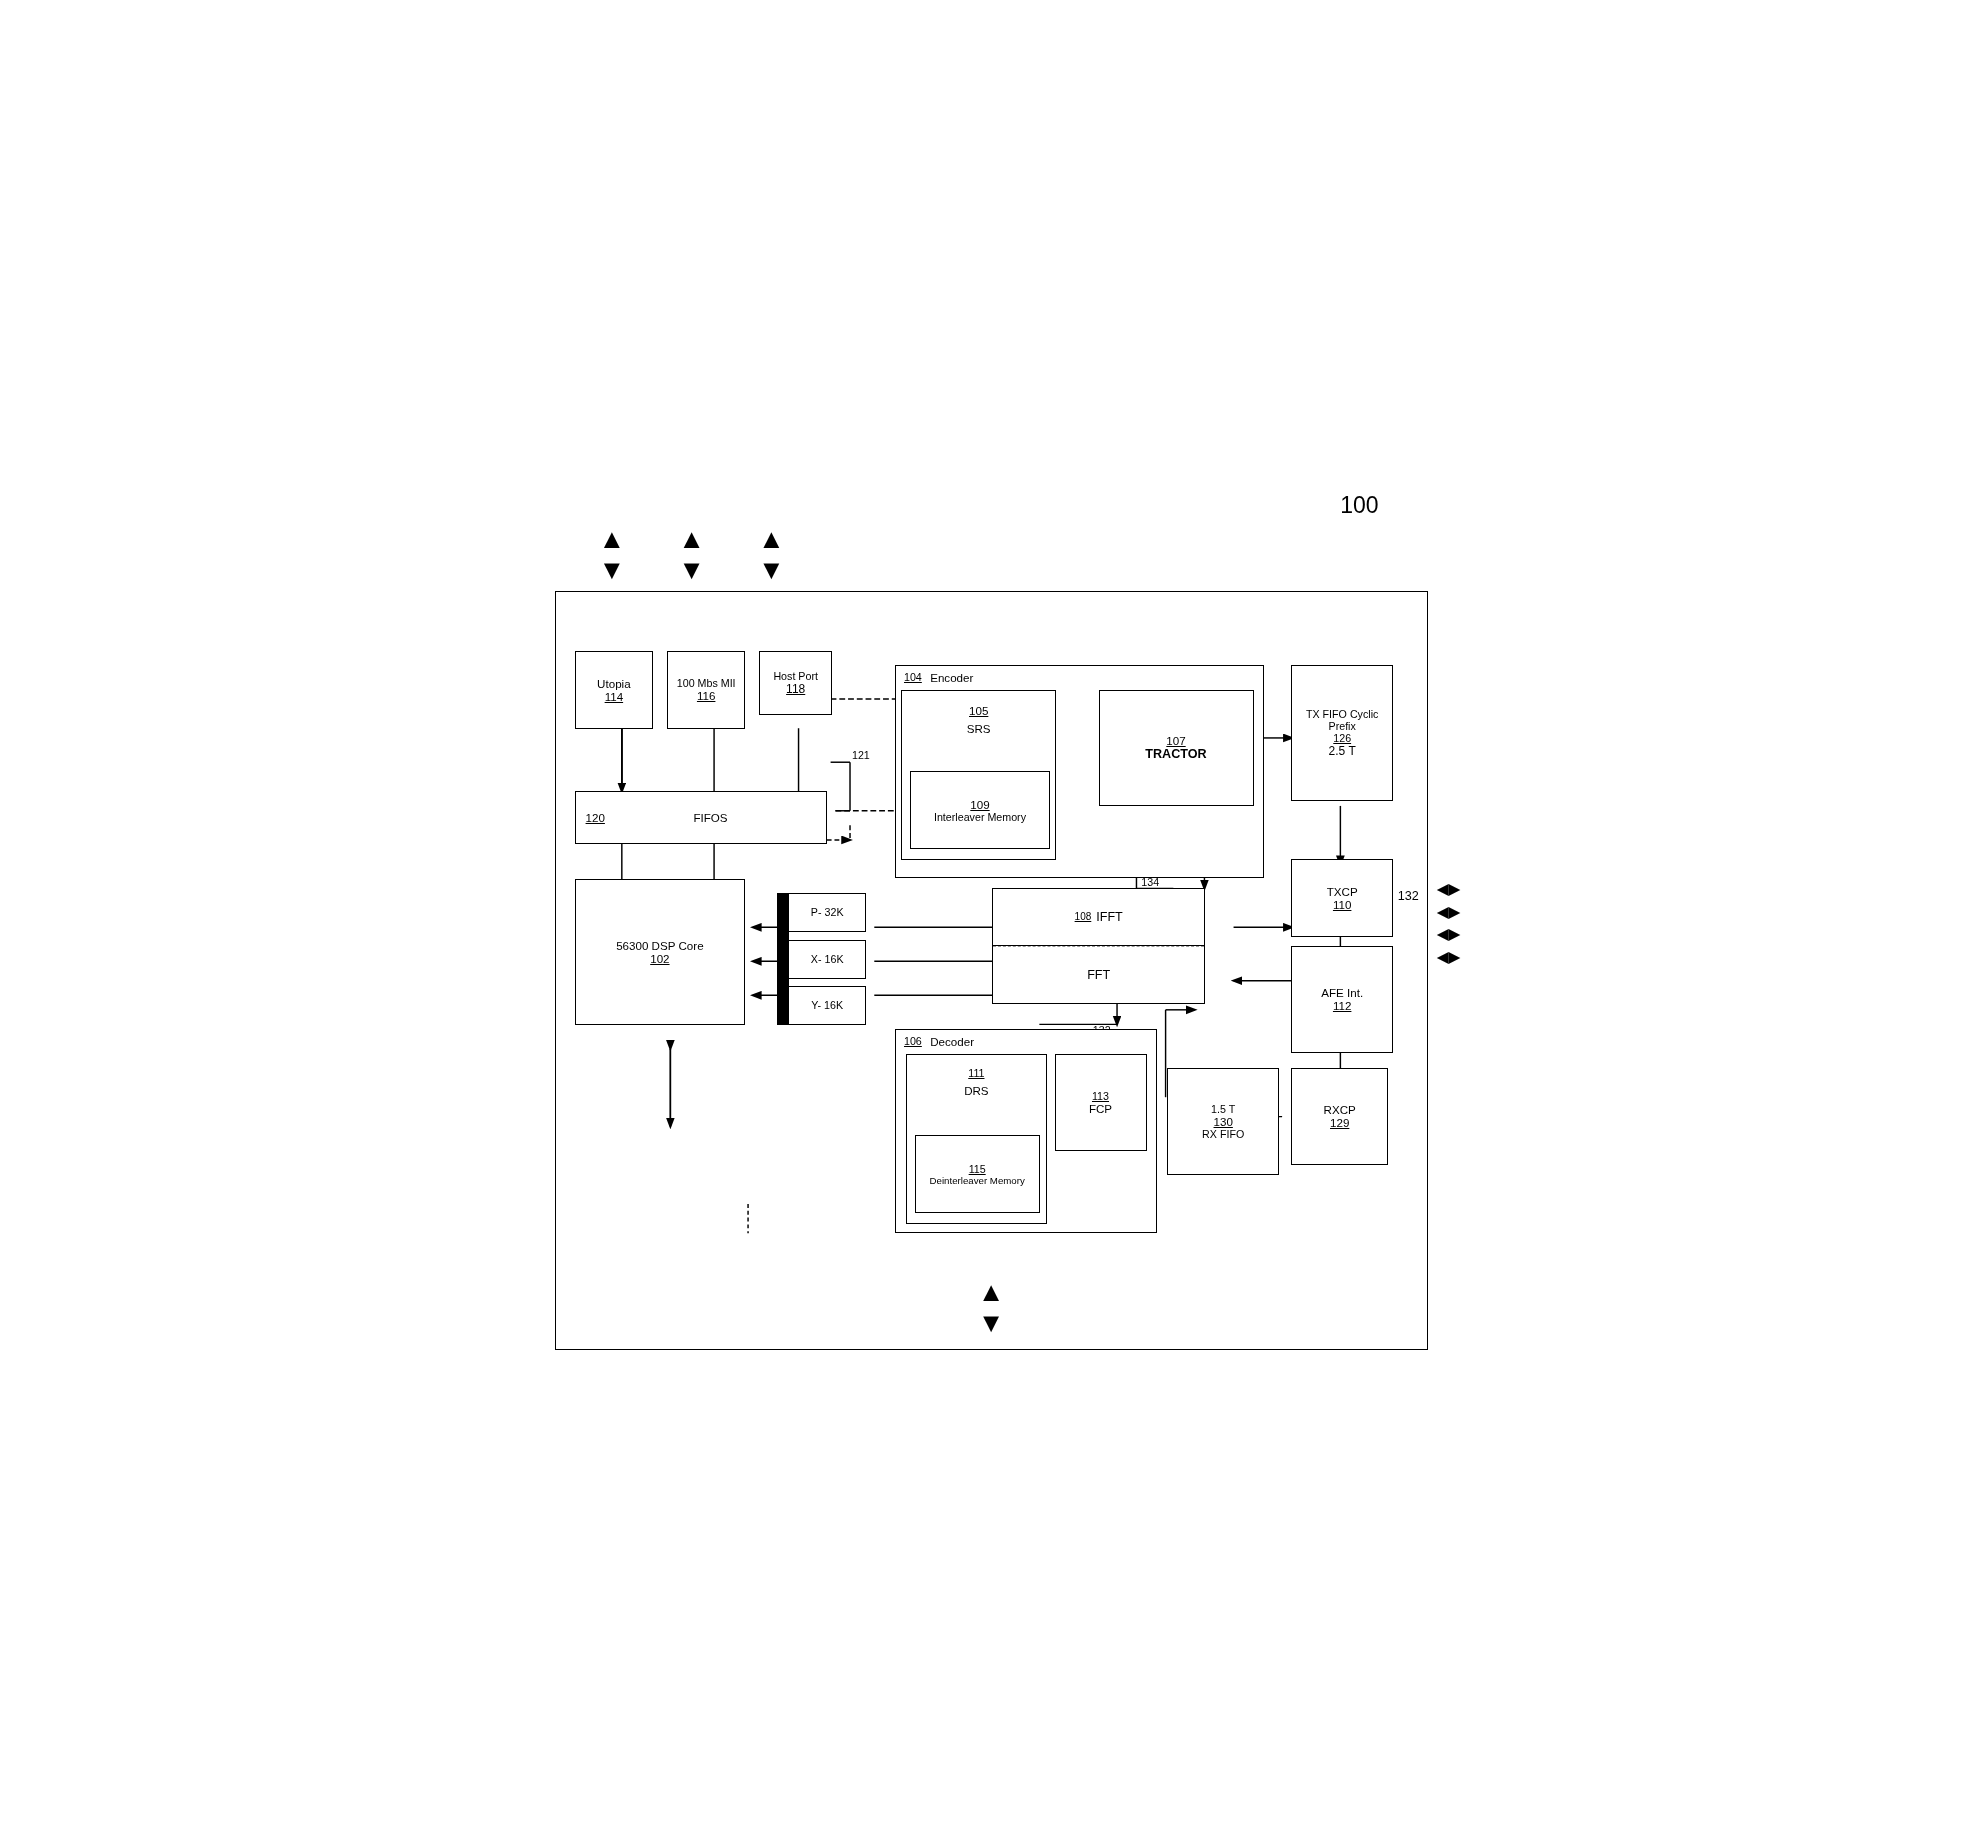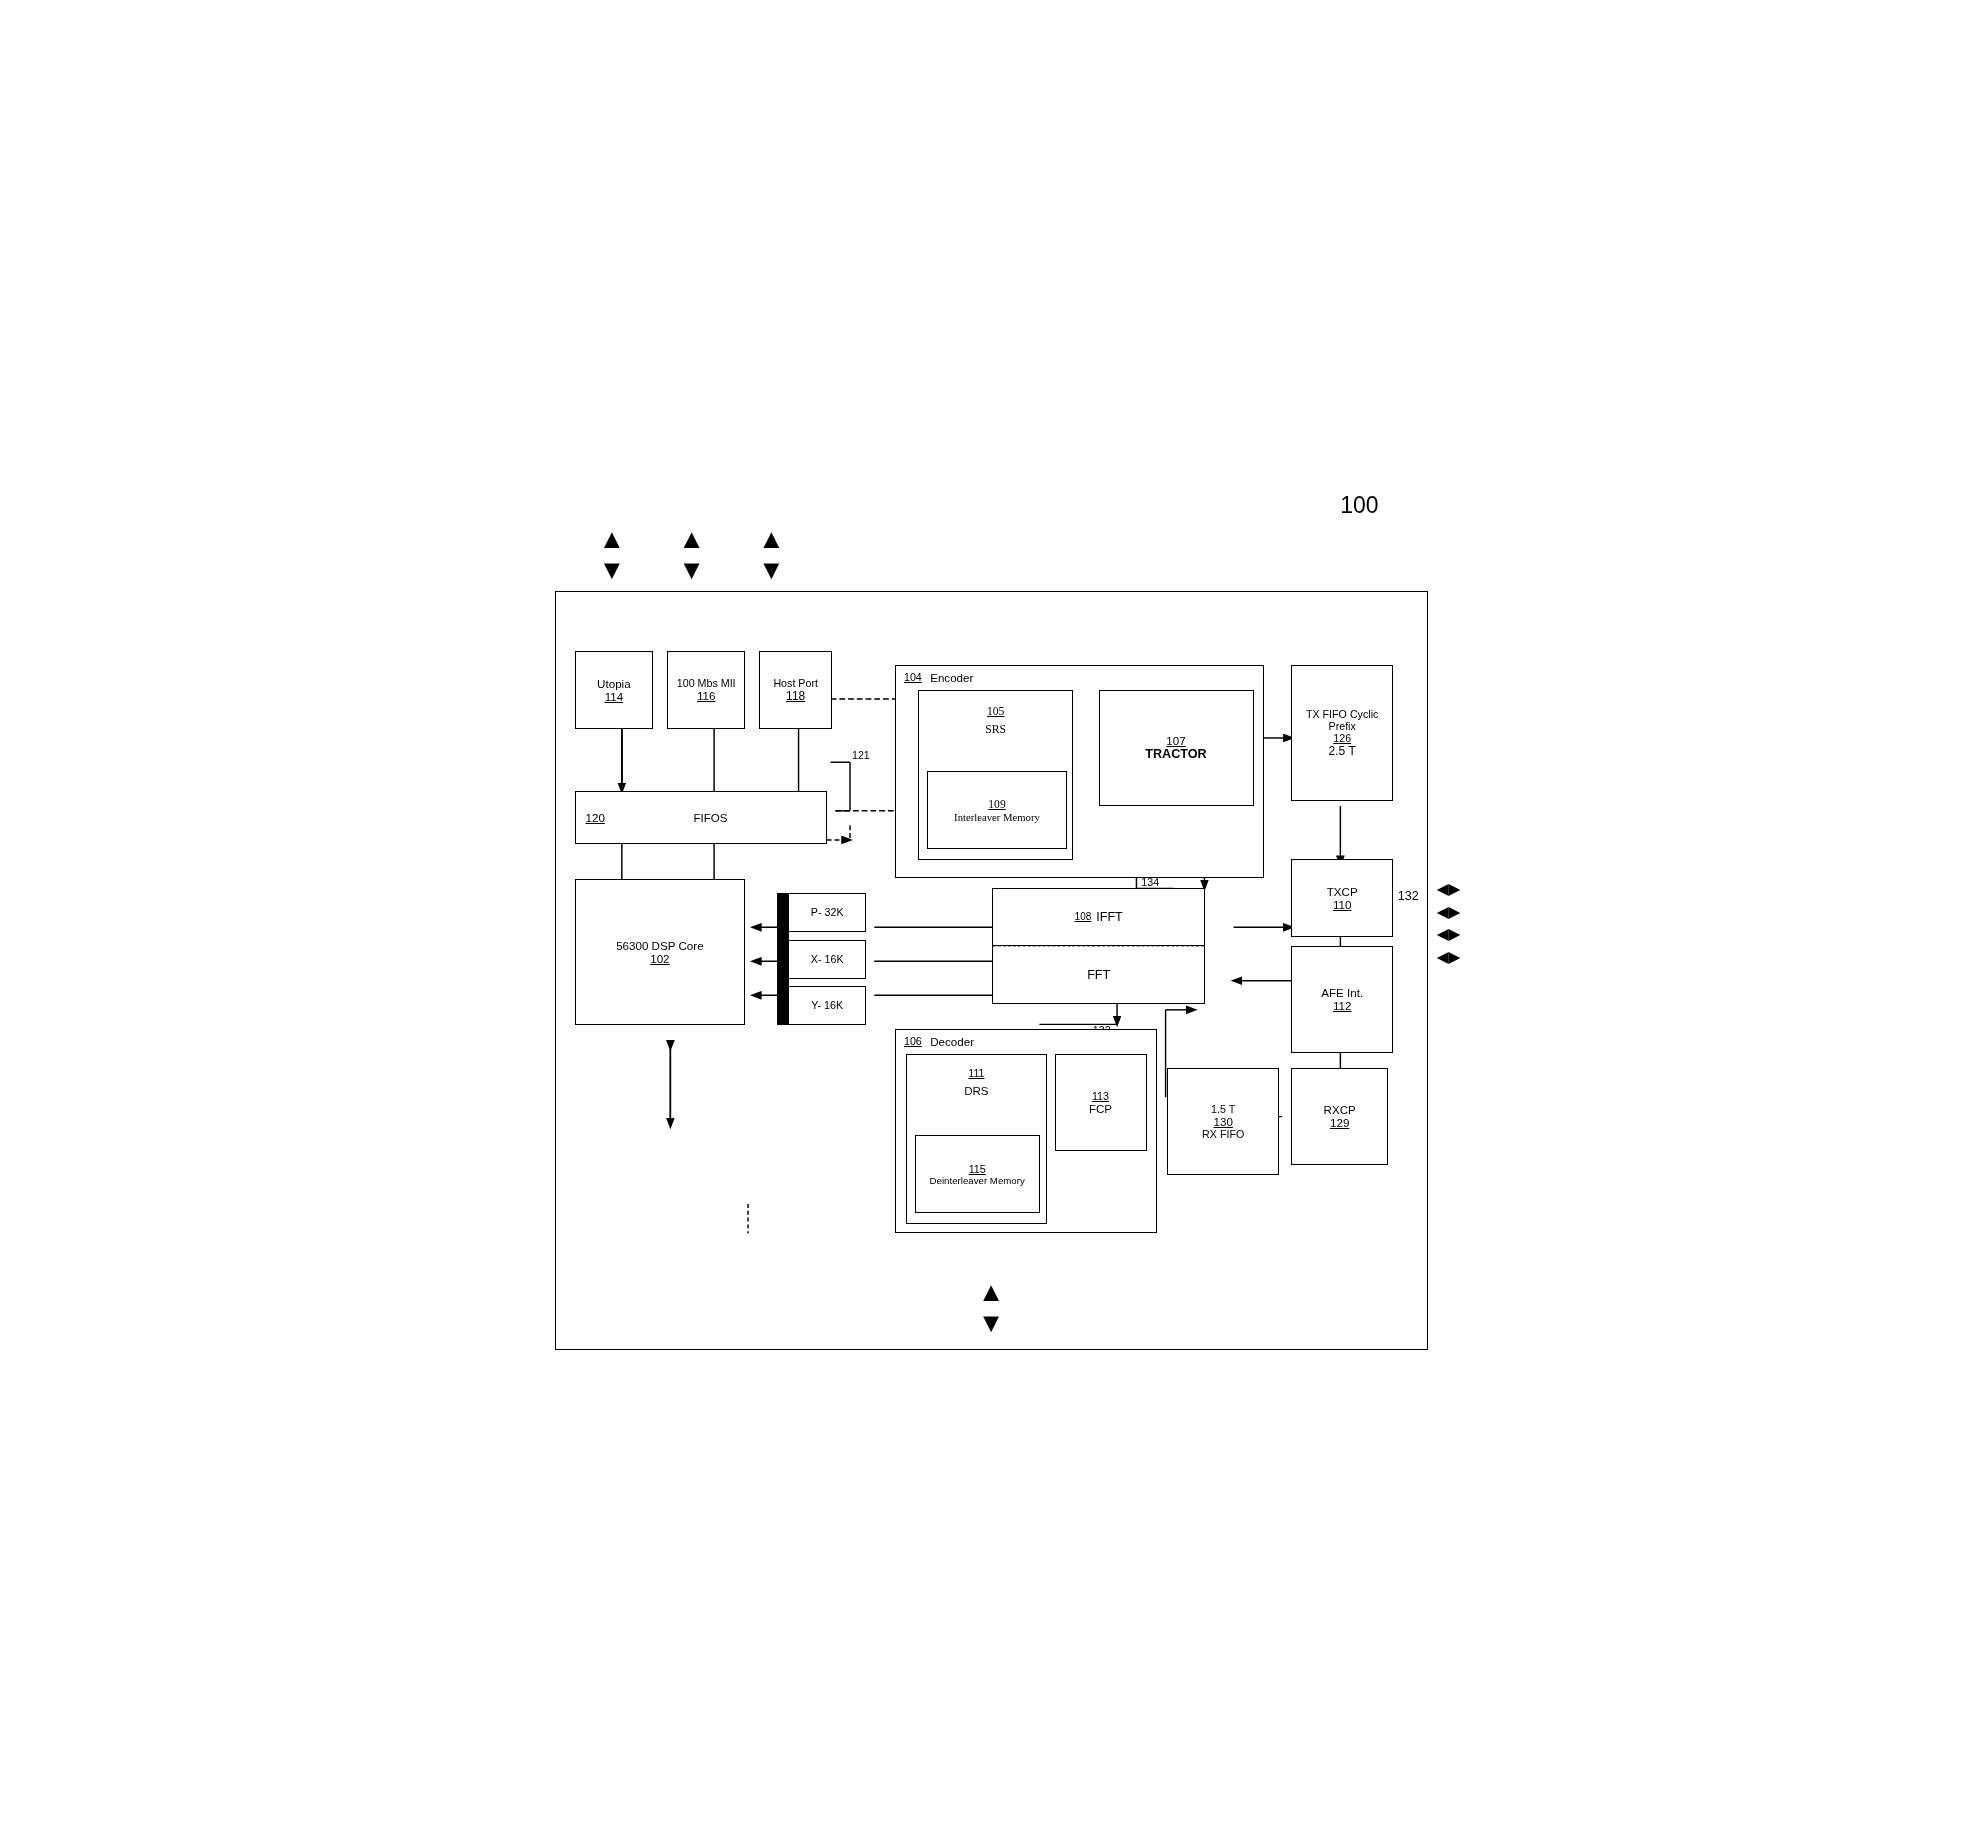--- a/index.html
+++ b/index.html
@@ -161,21 +161,21 @@
       <div style="position:absolute; left:9.7px; top:49px; width:78px; height:78px; border:1.9px solid #000; display:flex; flex-direction:column; align-items:center; justify-content:center; text-align:center; background:#fff;">
         <span style="font-size:11.6px;">Utopia</span>
         <span style="font-size:11.6px; text-decoration:underline;">114</span>
       </div>
 
       <div style="position:absolute; left:102px; top:49px; width:78px; height:78px; border:1.9px solid #000; display:flex; flex-direction:column; align-items:center; justify-content:center; text-align:center; background:#fff;">
         <span style="font-size:10.7px;">100 Mbs MII</span>
         <span style="font-size:11.6px; text-decoration:underline;">116</span>
       </div>
 
-      <div style="position:absolute; left:194px; top:49px; width:73px; height:78px; border:1.9px solid #000; display:flex; flex-direction:column; align-items:center; justify-content:center; text-align:center; background:#fff;">
+      <div style="position:absolute; left:194px; top:49px; width:73px; height:64px; border:1.9px solid #000; display:flex; flex-direction:column; align-items:center; justify-content:center; text-align:center; background:#fff;">
         <span style="font-size:10.7px;">Host Port</span>
         <span style="font-size:12px; text-decoration:underline;">118</span>
       </div>
 
       <div style="position:absolute; left:9.7px; top:189px; width:252px; height:53px; border:1.9px solid #000; display:flex; flex-direction:row; align-items:center; justify-content:space-between; padding:4.9px 9.7px; background:#fff;">
         <span style="font-size:11.6px; text-decoration:underline;">120</span>
         <span style="font-size:11.6px;">FIFOS</span>
         <span></span>
       </div>
 
@@ -196,21 +196,21 @@
         <span style="font-size:10.7px;">Y- 16K</span>
       </div>
 
       <div style="position:absolute; left:212px; top:291px; width:11.6px; height:132px; background:#000;"></div>
 
 
       <div style="position:absolute; left:330px; top:63px; width:369px; height:213px; border:1.9px solid #000; background:#fff;">
         <span style="position:absolute; top:4.9px; left:7.8px; font-size:10.7px; text-decoration:underline;">104</span>
         <span style="position:absolute; top:4.9px; left:34px; font-size:11.6px;">Encoder</span>
 
-        <div style="position:absolute; left:22px; top:24px; width:155px; height:170px; border:1.9px solid #000; background:#fff;font-family:Liberation Serif, serif;">
+        <div style="position:absolute; left:5px; top:24px; width:155px; height:170px; border:1.9px solid #000; background:#fff;">
           <div style="position:absolute; top:9.7px; left:50%; transform:translateX(-50%); text-align:center;">
             <span style="font-size:11.6px; text-decoration:underline;">105</span><br>
             <span style="font-size:11.6px;">SRS</span>
           </div>
 
           <div style="position:absolute; left:7.8px; bottom:9.7px; width:140px; height:78px; border:1.9px solid #000; display:flex; flex-direction:column; align-items:center; justify-content:center; background:#fff;">
             <span style="font-size:11.6px; text-decoration:underline;">109</span>
             <span style="font-size:10.7px;">Interleaver Memory</span>
           </div>
         </div>

